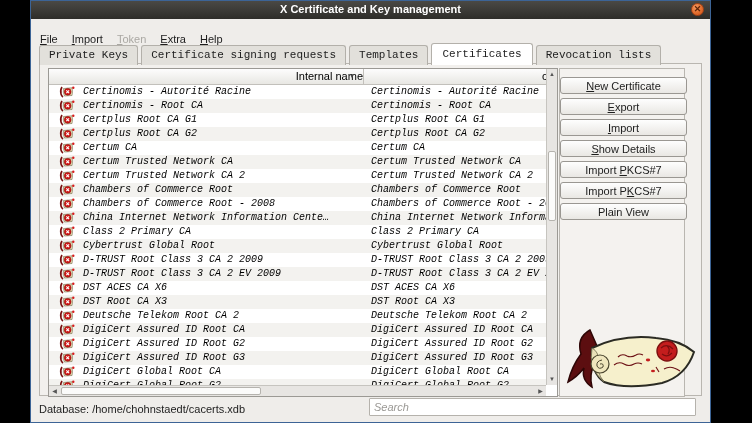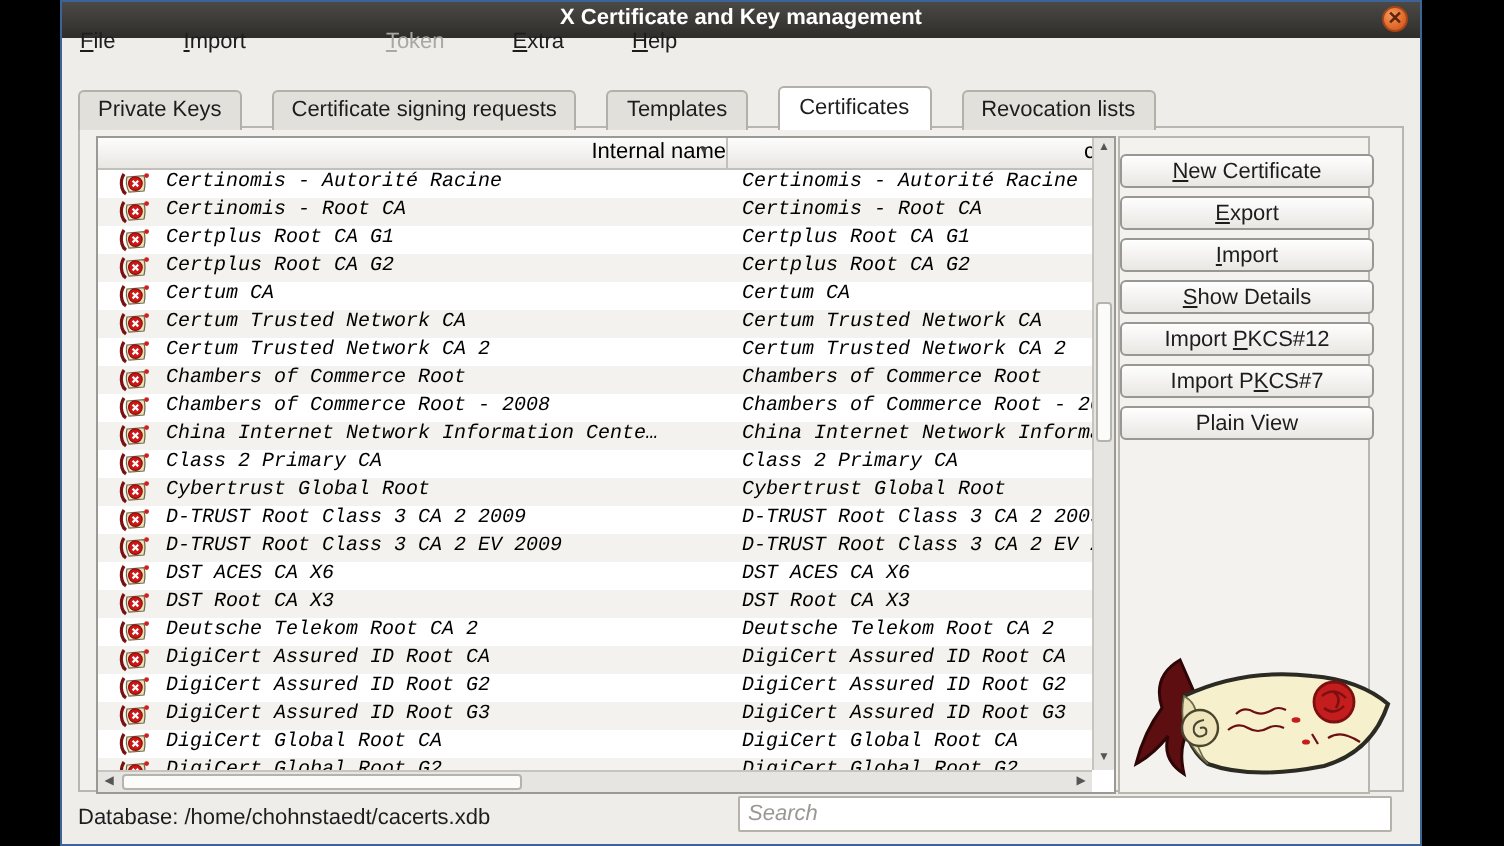--- a/index.html
+++ b/index.html
@@ -10,29 +10,29 @@
   
   .titlebar{position:absolute;left:0;top:0;width:100%;height:18px;
             background:linear-gradient(#4a4945,#2e2d29);}
   .titlebar .title{position:absolute;left:0;right:0;top:2px;text-align:center;color:#fff;
                    font-size:11px;font-weight:600;}
   .close-btn{position:absolute;right:6px;top:2px;width:13px;height:13px;border-radius:50%;
              background:radial-gradient(circle at 35% 30%,#f5995f,#e06a2b 60%,#c7511c);
              border:1px solid #a84416;box-sizing:border-box;color:#5d2408;font-size:9px;
              font-weight:bold;line-height:11px;text-align:center;cursor:default;}
   
-  .menubar{position:absolute;left:2px;top:10px;height:20px;display:flex;align-items:center;gap:20px;}
+  .menubar{position:absolute;left:2px;top:28px;height:20px;display:flex;align-items:center;}
   .menu-item{font-size:11px;color:#1d1d1d;padding:2px 7px;}
-  .menu-item.disabled{color:#aaa8a3;margin-left:36px;}
+  .menu-item.disabled{color:#aaa8a3;}
   .menu-item u{text-decoration:underline;}
   
   .tabbar{position:absolute;left:8px;top:40px;height:23px;display:flex;align-items:flex-end;z-index:3;}
   .tab{font-size:11px;color:#1d1d1d;background:#e2e0db;border:1px solid #b3b0aa;
-       border-bottom:none;border-radius:3px 3px 0 0;padding:3px 9px 4px;margin-right:15px;
-       position:relative;top:1px;}
+       border-bottom:none;border-radius:3px 3px 0 0;padding:3px 9px 4px;margin-right:3px;
+       position:relative;top:1px;font-family:Liberation Mono, monospace;}
   .tab.active{background:#ffffff;padding:4px 10px 5px;top:1px;z-index:4;}
   
   .content{position:absolute;left:8px;top:62px;width:663px;height:333px;
            border:1px solid #b9b6b0;background:#f2f0ed;box-sizing:border-box;}
   
   .tableframe{position:absolute;left:8px;top:4px;width:510px;height:329px;
               border:1px solid #9b9994;background:#fff;box-sizing:border-box;overflow:hidden;}
   .thead{position:absolute;left:0;top:0;right:11px;height:15px;
          background:linear-gradient(#fdfdfd,#e8e7e3);border-bottom:1px solid #c2c0bb;
          font-size:11px;color:#000;}
@@ -459,21 +459,21 @@
 
             <button class="btn"><span></span><u>N</u><span>ew Certificate</span></button>
 
             <button class="btn"><span></span><u>E</u><span>xport</span></button>
 
             <button class="btn"><span></span><u>I</u><span>mport</span></button>
 
             <button class="btn"><span></span><u>S</u><span>how Details</span></button>
 
 
-            <button class="btn"><span>Import </span><u>P</u><span>KCS#12</span></button>
+            <button class="btn"><span>Import </span><u>P</u><span>KCS#7</span></button>
 
             <button class="btn"><span>Import P</span><u>K</u><span>CS#7</span></button>
 
             <button class="btn"><span>Plain View</span><u></u><span></span></button>
           </div>
 
         <svg class="logo" width="136" height="64" viewBox="0 0 136 64">
           <path d="M26,4 Q12,12 17,28 Q8,40 4,56 Q13,51 20,42 Q17,54 28,61 Q25,48 30,40 L33,20 Z" fill="#5c0e10" stroke="#2e0606" stroke-width="1.5"></path>
           <path d="M28,22 Q58,8 92,12 Q116,14 130,26 Q122,50 98,57 Q62,64 40,56 Q26,46 28,22 Z" fill="#f6f0cc" stroke="#2b2b23" stroke-width="2"></path>
           <path d="M28,22 Q24,42 40,56 Q32,46 34,34 Q35,26 28,22 Z" fill="#e9e1b8" stroke="#6e684a" stroke-width="0.8"></path>

